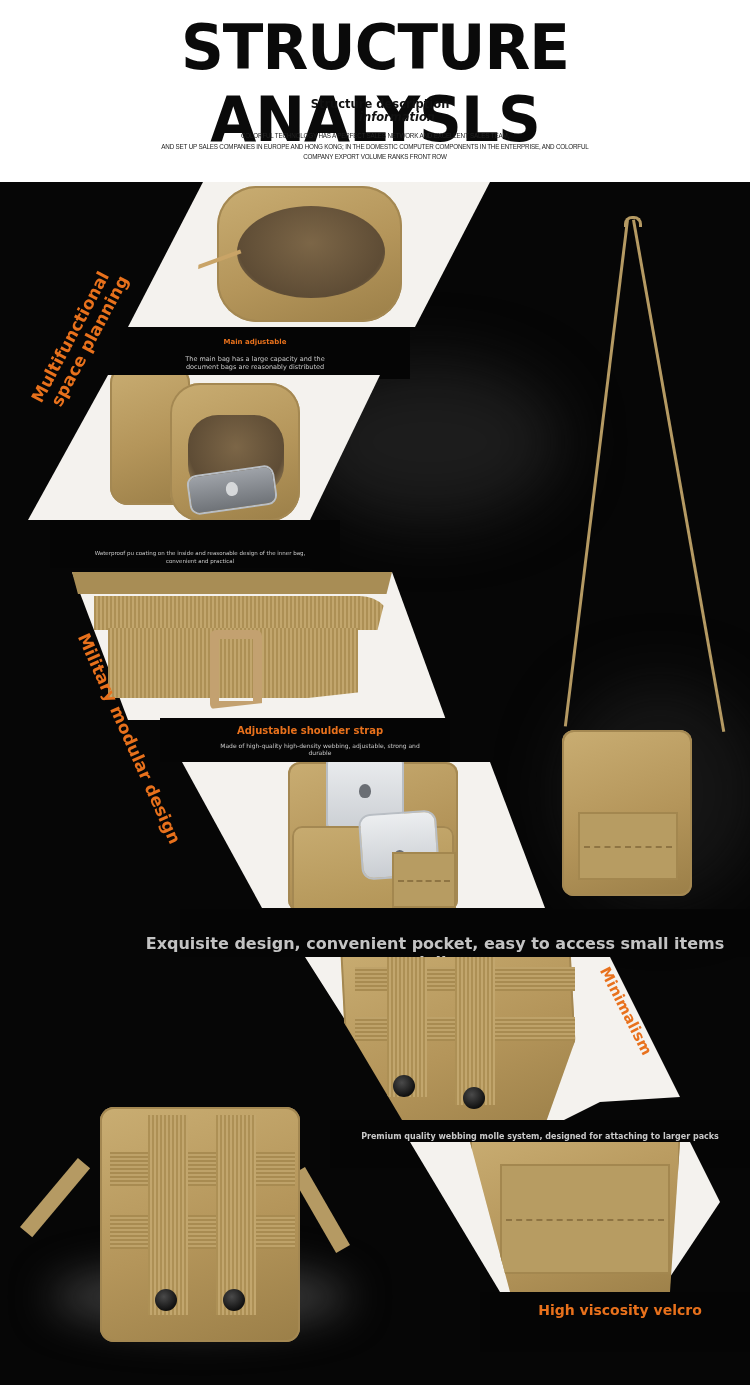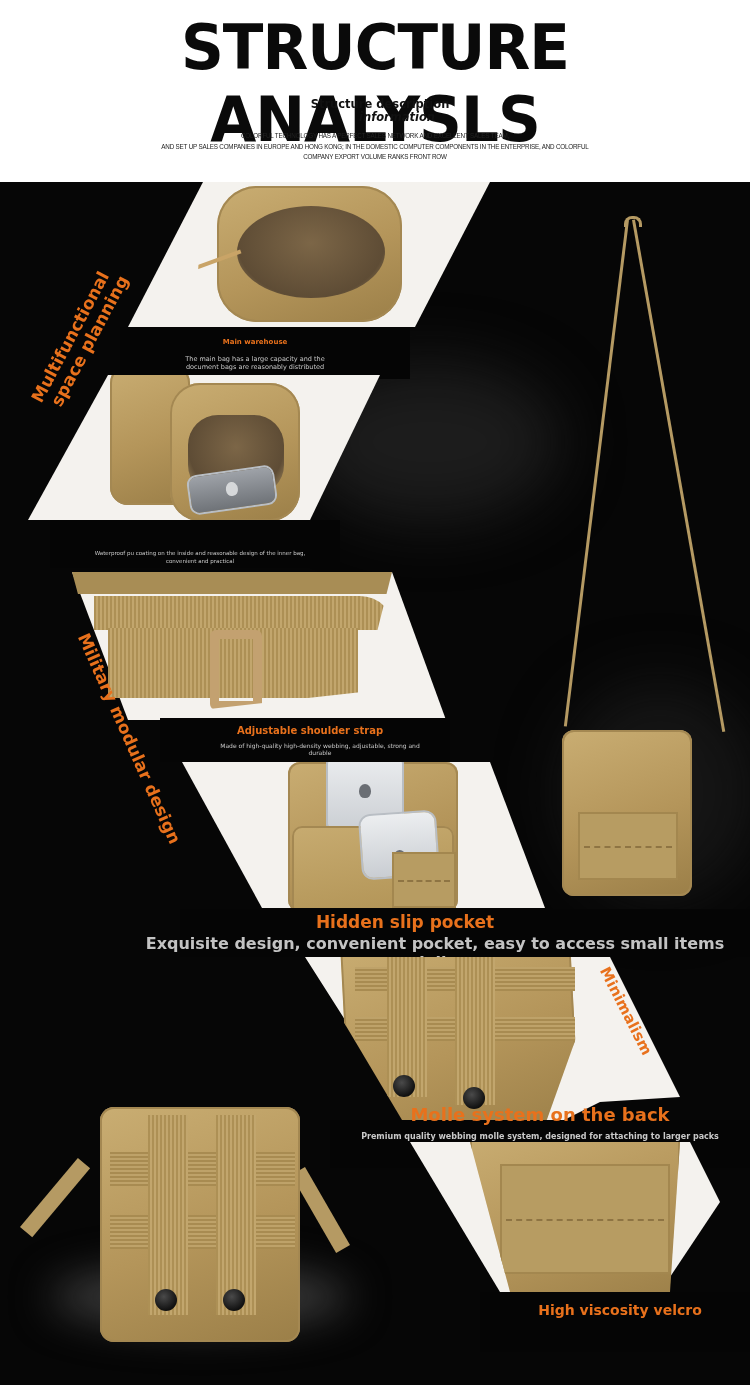--- a/index.html
+++ b/index.html
@@ -61,21 +61,21 @@
   <div class="haze" style="left:560px;top:500px;width:200px;height:220px;background:#151515;"></div>
 
   <div class="panel white" style="left:0;top:0;width:750px;height:145px;clip-path:polygon(203px 0,490px 0,415px 145px,128px 145px);"></div>
   <div class="photo" style="left:195px;top:4px;width:215px;height:138px;clip-path:polygon(8px 0,215px 0,215px 138px,0 138px);">
     <div class="bag-body" style="left:22px;top:0;width:185px;height:136px;border-radius:40px;"></div>
     <div class="bag-inner" style="left:42px;top:20px;width:148px;height:92px;"></div>
     <div class="strap-line" style="left:0;top:80px;width:48px;height:4px;transform:rotate(-20deg);background:#c9a467;"></div>
   </div>
 
   <div class="cap-bar" style="left:120px;top:145px;width:290px;height:52px;"></div>
-  <div class="cap-head" style="left:170px;top:156px;width:170px;font-size:7px;">Main warehouse</div>
+  <div class="cap-head" style="left:170px;top:156px;width:170px;font-size:7px;">Main adjustable</div>
   <div class="cap-body" style="left:150px;top:173px;width:210px;font-size:6.5px;line-height:8px;">
     <div>The main bag has a large capacity and the</div>
     <div>document bags are reasonably distributed</div>
   </div>
 
   <div class="panel white" style="left:0;top:193px;width:750px;height:145px;clip-path:polygon(108px 0,380px 0,310px 145px,28px 145px);"></div>
   <div class="photo" style="left:70px;top:193px;width:230px;height:145px;">
     <div class="bag-body" style="left:40px;top:-10px;width:80px;height:140px;border-radius:18px;"></div>
     <div class="bag-body" style="left:100px;top:8px;width:130px;height:138px;border-radius:30px;"></div>
     <div class="bag-inner" style="left:118px;top:40px;width:96px;height:80px;border-radius:30px;"></div>
@@ -112,36 +112,34 @@
         <span class="apple"></span>
       </div>
     <div class="bag-body" style="left:12px;top:64px;width:162px;height:90px;border-radius:10px;background:linear-gradient(170deg,#c7ab70,#b09254);"></div>
     <div class="phone" style="left:82px;top:52px;width:74px;height:62px;transform:rotate(-4deg);">
         <span class="apple" style="top:70%"></span>
       </div>
     <div class="velcro" style="left:112px;top:90px;width:64px;height:56px;"></div>
   </div>
 
   <div class="cap-bar" style="left:180px;top:727px;width:570px;height:48px;"></div>
-  <div class="cap-head" style="left:260px;top:730px;width:290px;font-size:17px;">Hidden slip pocket</div>
   <div class="cap-body" style="left:125px;top:752px;width:620px;font-size:16px;color:#c3c3c3;font-weight:bold;">Exquisite design, convenient pocket, easy to access small items daily</div>
 
   <div class="panel white" style="left:0;top:775px;width:750px;height:165px;clip-path:polygon(305px 0,610px 0,680px 140px,600px 145px,560px 165px,410px 165px);"></div>
   <div class="photo" style="left:305px;top:775px;width:330px;height:168px;clip-path:polygon(0 0,300px 0,240px 168px,100px 168px);">
     <div class="bag-body" style="left:40px;top:-20px;width:230px;height:200px;border-radius:8px;transform:rotate(-3deg);"></div>
     <div class="webbing-h" style="left:50px;top:10px;width:220px;height:24px;"></div>
     <div class="webbing-h" style="left:50px;top:60px;width:220px;height:24px;"></div>
     <div class="webbing" style="left:82px;top:-20px;width:40px;height:160px;"></div>
     <div class="webbing" style="left:150px;top:-20px;width:40px;height:168px;"></div>
     <div class="snap" style="left:88px;top:118px;"></div>
     <div class="snap" style="left:158px;top:130px;"></div>
   </div>
 
   <div class="cap-bar" style="left:330px;top:938px;width:420px;height:48px;"></div>
-  <div class="cap-head" style="left:380px;top:922px;width:320px;font-size:18px;">Molle system on the back</div>
   <div class="cap-body" style="left:340px;top:950px;width:400px;font-size:8px;font-weight:bold;">Premium quality webbing molle system, designed for attaching to larger packs</div>
 
   <div class="panel white" style="left:0;top:960px;width:750px;height:150px;clip-path:polygon(410px 0,690px 0,720px 60px,660px 150px,500px 150px);"></div>
   <div class="photo" style="left:420px;top:960px;width:280px;height:150px;clip-path:polygon(50px 0,260px 0,250px 150px,90px 150px);">
     <div class="bag-body" style="left:50px;top:-10px;width:210px;height:170px;border-radius:10px;"></div>
     <div class="velcro" style="left:80px;top:22px;width:170px;height:110px;"></div>
   </div>
 
   <div class="cap-bar" style="left:480px;top:1110px;width:270px;height:60px;"></div>
   <div class="cap-head" style="left:500px;top:1120px;width:240px;font-size:14px;">High viscosity velcro</div>

